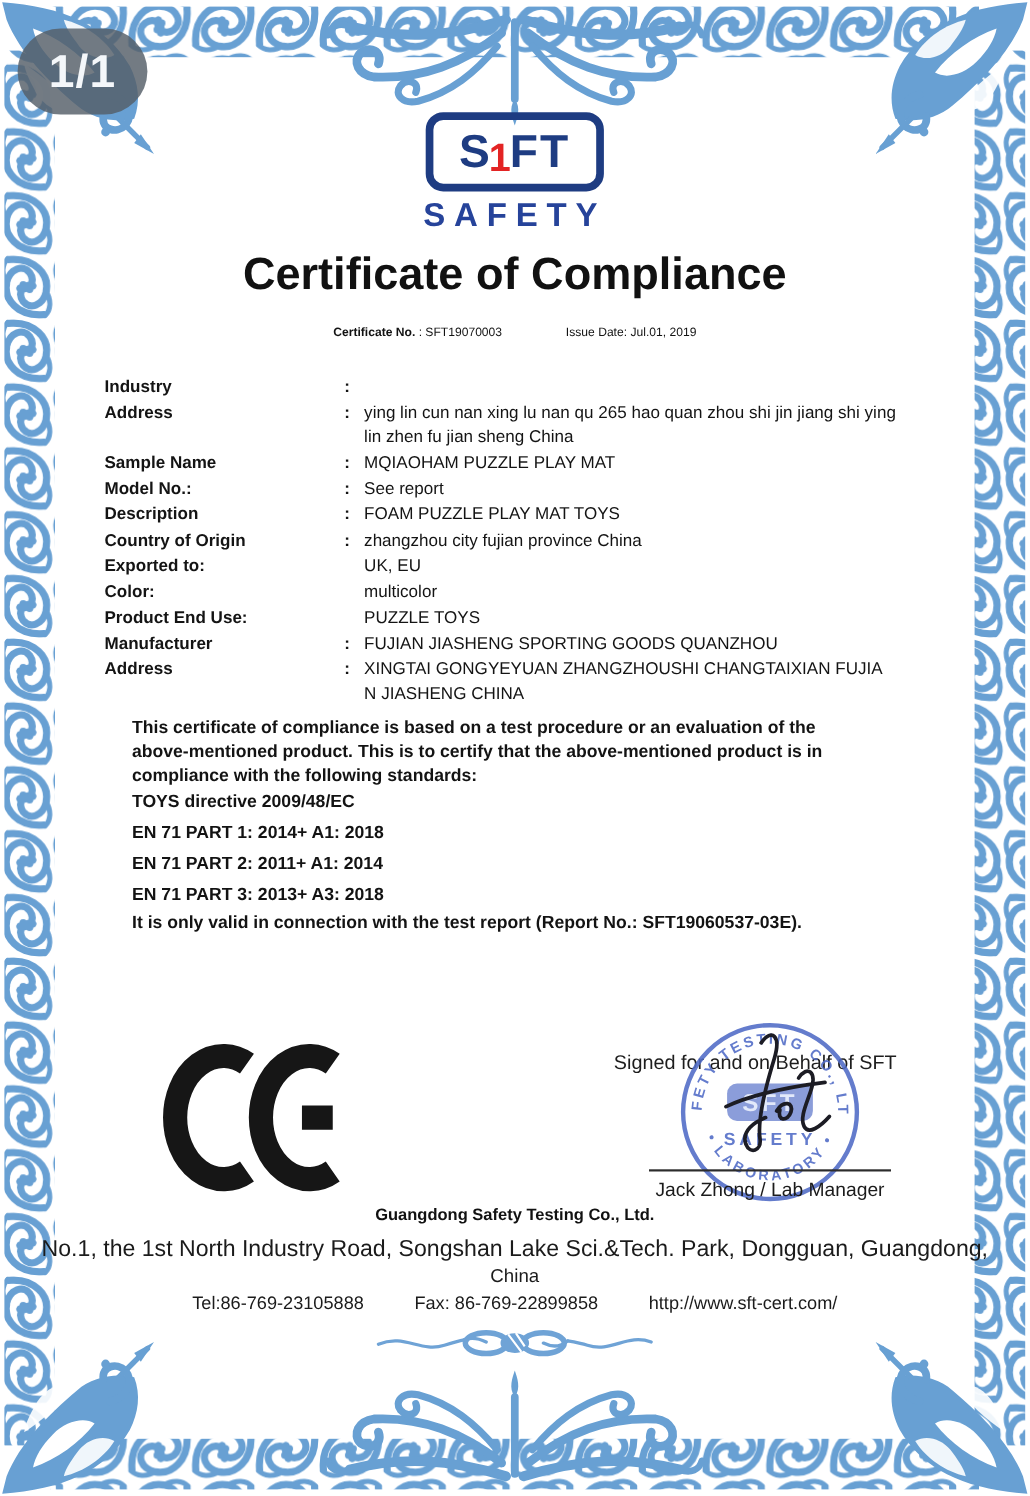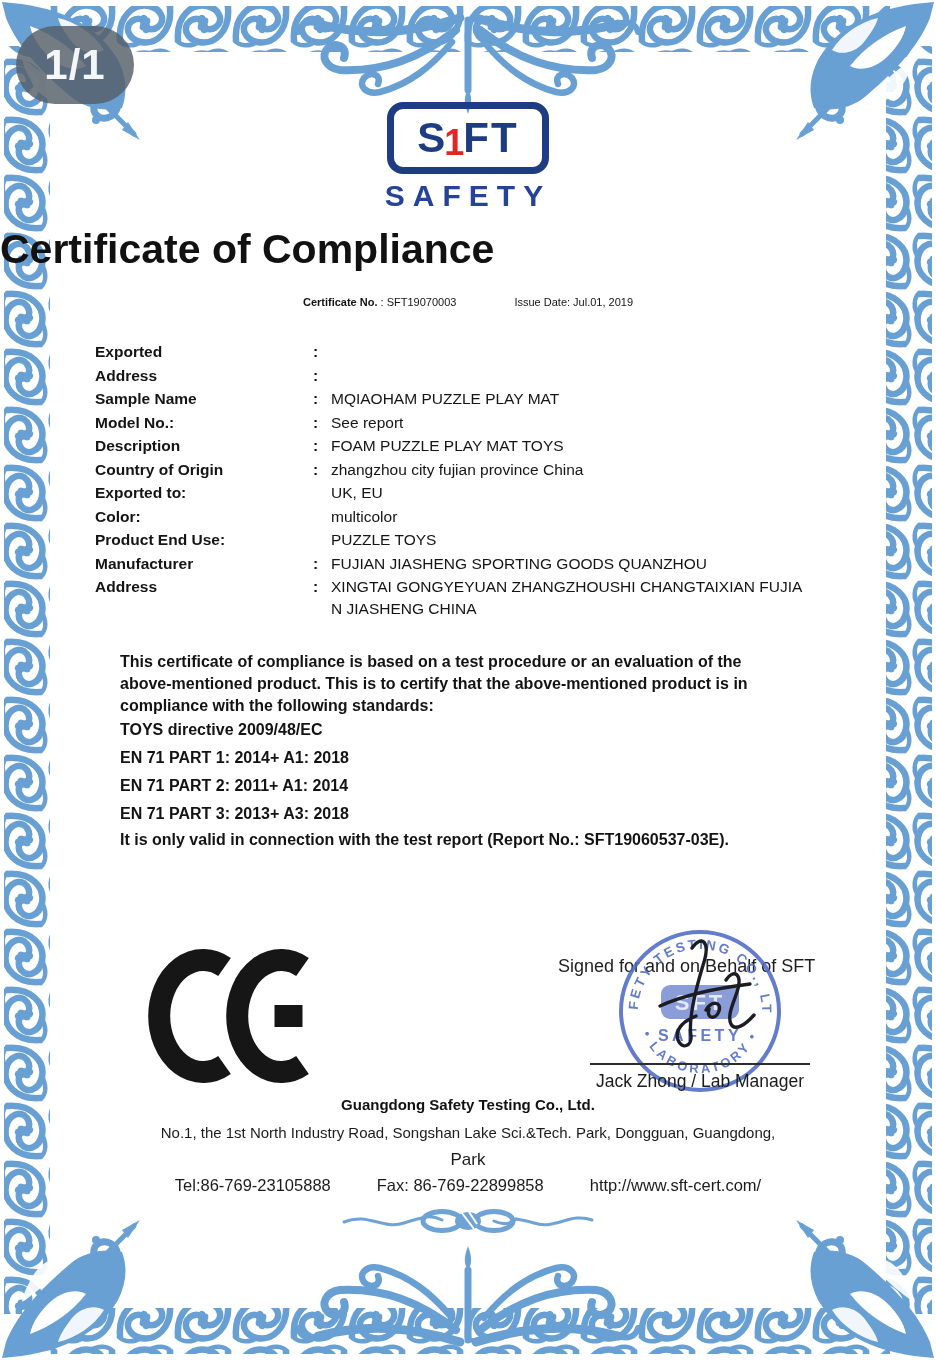--- a/index.html
+++ b/index.html
@@ -33,21 +33,21 @@
   }
   .logo-one{
     color:#e32424;font-size:36px;font-weight:800;
     position:relative;top:5px;margin:0 -3px;z-index:2;
   }
   .logo-sub{
     margin-top:5px;font-size:30px;font-weight:800;color:#26439a;letter-spacing:8px;
   }
 
   .title{
-    position:absolute;top:226px;left:0;width:100%;
+    position:absolute;top:226px;left:0;width:100%;text-align:center;
     font-size:41px;font-weight:bold;color:#111;margin:0;
   }
 
   .certline{
     position:absolute;top:296px;left:0;width:100%;
     display:flex;justify-content:center;gap:58px;
     font-size:11px;color:#131313;
   }
   .certline .b{font-weight:bold;}
 
@@ -67,21 +67,21 @@
   .validity{margin-top:4px;}
 
   .ce-svg{position:absolute;left:146px;top:946px;}
 
   .signed-for{position:absolute;left:558px;top:956px;font-size:18px;color:#1d1d1d;}
   .stamp-svg{position:absolute;left:594px;top:918px;}
   .sig-line{position:absolute;left:590px;top:1063px;width:220px;border-top:2px solid #2c2c2c;}
   .sig-name{position:absolute;left:566px;top:1071px;width:268px;text-align:center;font-size:17.5px;color:#1b1b1b;}
 
   .footer-company{position:absolute;top:1096px;left:0;width:100%;text-align:center;font-size:15px;font-weight:bold;color:#111;}
-  .footer-addr1{position:absolute;top:1124px;left:0;width:100%;text-align:center;font-size:15px;color:#1b1b1b;}
+  .footer-addr1{position:absolute;top:1124px;left:0;width:100%;text-align:center;font-size:21px;color:#1b1b1b;}
   .footer-addr2{position:absolute;top:1150px;left:0;width:100%;text-align:center;font-size:17px;color:#1b1b1b;}
   .footer-contact{
     position:absolute;top:1176px;left:0;width:100%;
     display:flex;justify-content:center;gap:46px;
     font-size:16.5px;color:#1b1b1b;
   }
   .divider-svg{position:absolute;top:1204px;left:338px;}
 </style>
 </head>
 <body>
@@ -155,26 +155,28 @@
     <h1 class="title">Certificate of Compliance</h1>
 
     <div class="certline">
       <span><span class="b">Certificate No.</span>
         <span>: SFT19070003</span></span>
       <span>Issue Date: Jul.01, 2019</span>
     </div>
 
     <div class="fields">
       <div class="frow">
-        <span class="flabel">Exported</span>
+        <span class="flabel">Industry</span>
           <span class="fsep">:</span>
       </div>
       <div class="frow">
         <span class="flabel">Address</span>
           <span class="fsep">:</span>
+          <span class="fval">ying lin cun nan xing lu nan qu 265 hao quan zhou shi jin jiang shi ying
+lin zhen fu jian sheng China</span>
       </div>
       <div class="frow">
         <span class="flabel">Sample Name</span>
           <span class="fsep">:</span>
           <span class="fval">MQIAOHAM PUZZLE PLAY MAT</span>
       </div>
       <div class="frow">
         <span class="flabel">Model No.:</span>
           <span class="fsep">:</span>
           <span class="fval">See report</span>
@@ -259,21 +261,21 @@
         <path d="M132 62 C140 50 149 56 143 74 C139 86 133 98 137 106 C141 114 152 106 160 97"></path>
         <path d="M66 88 C92 76 124 70 156 66"></path>
       </g>
     </svg>
 
     <div class="sig-line"></div>
     <div class="sig-name">Jack Zhong / Lab Manager</div>
 
     <div class="footer-company">Guangdong Safety Testing Co., Ltd.</div>
     <div class="footer-addr1">No.1, the 1st North Industry Road, Songshan Lake Sci.&amp;Tech. Park, Dongguan, Guangdong,</div>
-    <div class="footer-addr2">Park</div>
+    <div class="footer-addr2">China</div>
     <div class="footer-contact">
       <span>Tel:86-769-23105888</span>
       <span>Fax: 86-769-22899858</span>
       <span>http://www.sft-cert.com/</span>
     </div>
 
     <svg class="divider-svg" width="260" height="34" viewBox="0 0 260 34">
       <path d="M6 18 C30 8 44 26 66 19 C72 17 78 15 84 14" fill="none" stroke="#6fa3d6" stroke-width="3" stroke-linecap="round"></path>
       <path d="M254 16 C232 8 218 26 196 19 C190 17 184 16 178 15" fill="none" stroke="#6fa3d6" stroke-width="3" stroke-linecap="round"></path>
       <ellipse cx="104" cy="17" rx="19" ry="9.5" fill="none" stroke="#6fa3d6" stroke-width="5"></ellipse>

